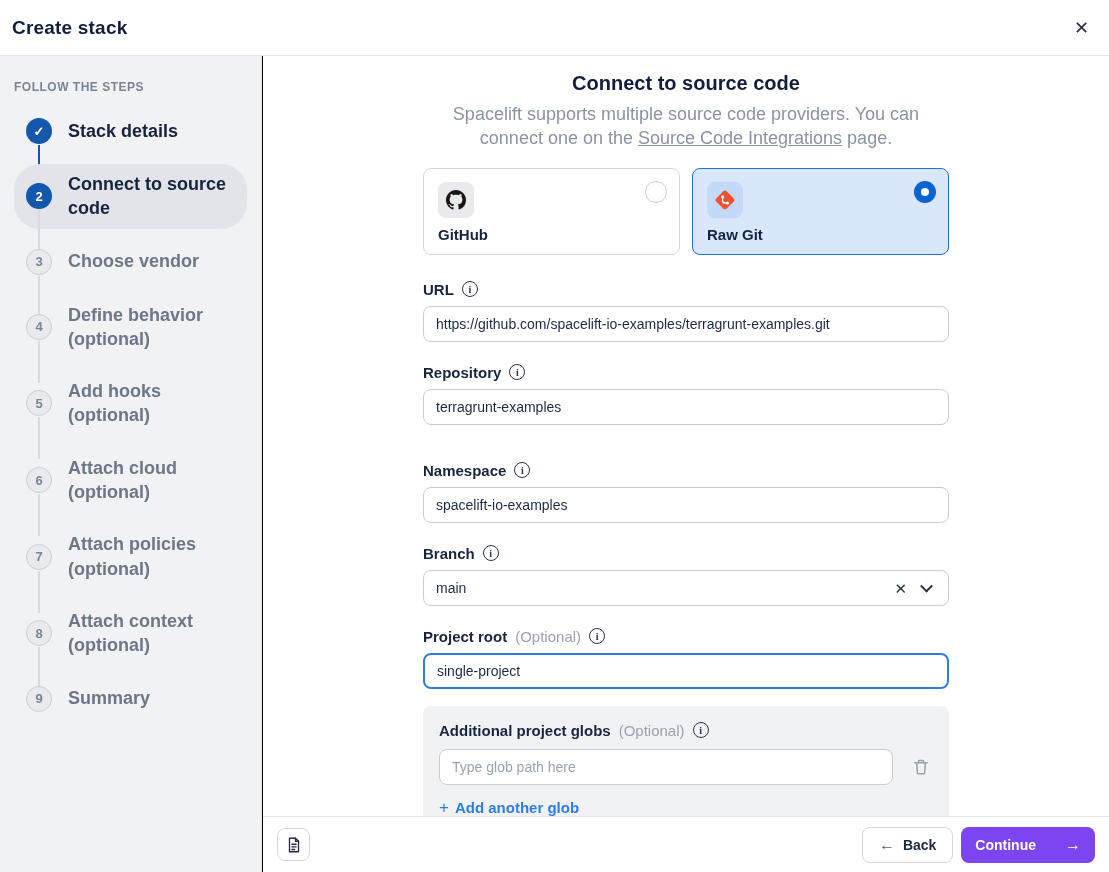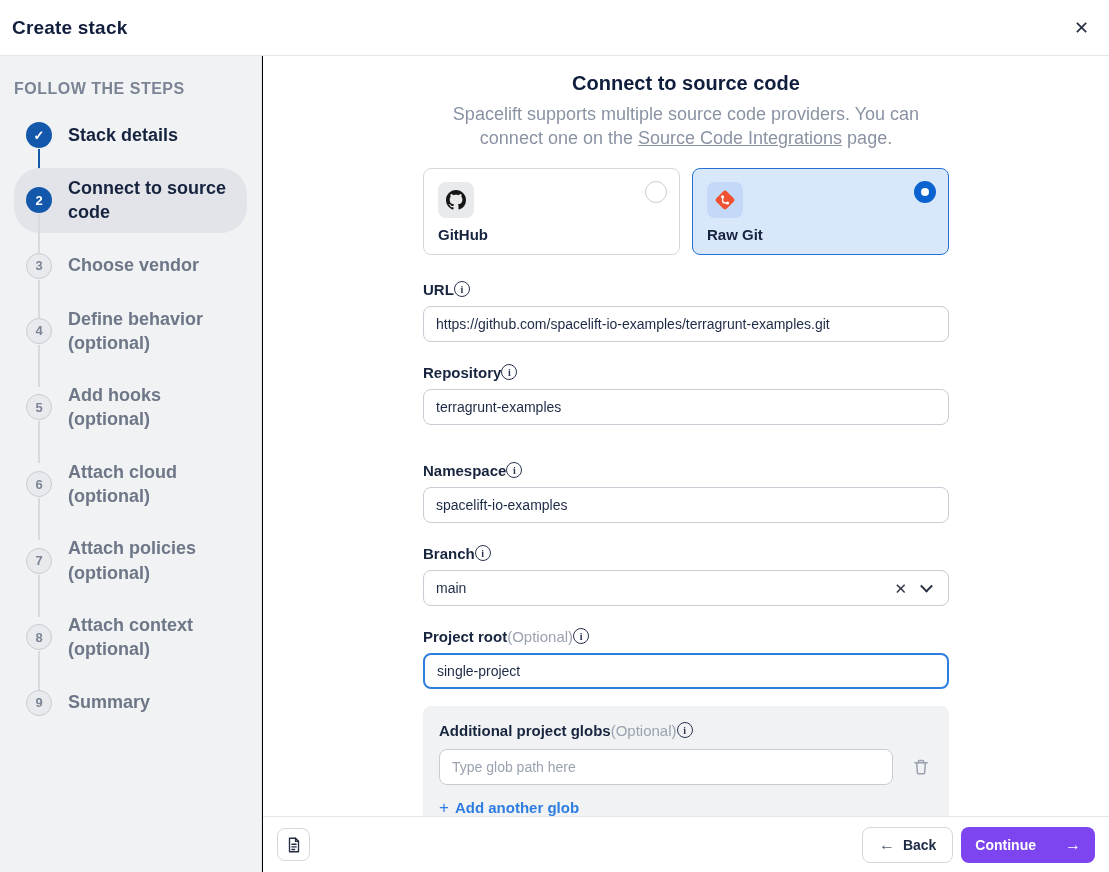--- a/index.html
+++ b/index.html
@@ -7,21 +7,21 @@
   body { font-family:"Liberation Sans", sans-serif; color:#17223c; }
   .app { position:relative; width:1109px; height:872px; background:#000000; overflow:hidden; }
 
   
   .hdr { position:absolute; top:0; left:0; right:0; height:56px; background:#fff; border-bottom:1px solid #e5e6ea; display:flex; align-items:center; padding:0 14px 0 12px; z-index:5; }
   .hdr-title { font-size:19px; font-weight:700; color:#101d3c; letter-spacing:.2px; }
   .hdr-close { margin-left:auto; background:none; border:none; font-size:18px; color:#2b3245; cursor:pointer; line-height:1; padding:6px; }
 
   
   .side { position:absolute; top:56px; left:0; bottom:0; width:262px; background:#f1f2f4; border-right:1px solid #e2e3e8; padding:24px 14px 0 14px; }
-  .side-heading { font-size:16px; font-weight:700; color:#7a8494; letter-spacing:.5px; margin-bottom:16px; }
+  .side-heading { font-size:12px; font-weight:700; color:#7a8494; letter-spacing:.5px; margin-bottom:16px; }
   .steps { list-style:none; }
   .step { position:relative; display:flex; align-items:center; gap:16px; padding:8px 12px; margin-bottom:12px; border-radius:26px; cursor:pointer; }
   .step.active { background:#e3e4e9; }
   .step:not(:last-child)::after { content:""; position:absolute; left:24px; top:calc(50% + 14px); width:2px; height:42px; background:#d8dade; z-index:0; }
   .step.completed::after { background:#1458ab; }
   .step-circle { position:relative; z-index:1; flex:0 0 26px; width:26px; height:26px; border-radius:50%; display:flex; align-items:center; justify-content:center; font-size:13px; font-weight:700; }
   .step.completed .step-circle, .step.active .step-circle { background:#1458ab; color:#fff; border:none; }
   .step.upcoming .step-circle { background:#e9eaed; border:1px solid #c8ccd4; color:#7b8494; }
   .step-label { font-size:18px; font-weight:700; line-height:1.35; }
   .step.completed .step-label, .step.active .step-label { color:#16233f; }
@@ -41,21 +41,21 @@
   .card.selected { background:#d9e7fb; border:1.5px solid #2570d4; }
   .card-icon { width:36px; height:36px; border-radius:8px; display:flex; align-items:center; justify-content:center; }
   .card.plain .card-icon { background:#e9eaec; }
   .card.selected .card-icon { background:#c4d9f8; }
   .card-label { position:absolute; left:14px; bottom:11px; font-size:15px; font-weight:700; color:#16233f; }
   .radio { position:absolute; top:12px; right:12px; width:22px; height:22px; border-radius:50%; background:#fff; }
   .radio.off { border:1.5px solid #c9cdd6; }
   .radio.on { border:7px solid #0b63cf; }
 
   
-  .f-label-row { display:flex; align-items:center; margin-top:22px; }
+  .f-label-row { display:flex; align-items:center; gap:8px; margin-top:22px; }
   .f-label-row.first { margin-top:26px; }
   .f-label-row.gap-lg { margin-top:37px; }
   .f-label { font-size:15px; font-weight:700; color:#18253f; }
   .f-opt { font-size:15px; color:#9aa2b0; }
   .info { width:16px; height:16px; border-radius:50%; border:1.3px solid #2a3550; color:#2a3550; font-size:10px; font-weight:700; display:inline-flex; align-items:center; justify-content:center; font-family:"Liberation Serif", serif; cursor:pointer; flex:0 0 16px; }
   .f-input { margin-top:8px; width:100%; height:36px; border:1px solid #c9ccd4; border-radius:8px; padding:0 12px; font-size:14px; color:#1d2a45; font-family:"Liberation Sans", sans-serif; background:#fff; outline:none; }
   .f-input::placeholder { color:#9aa2b0; }
   .f-input.focused { border:2px solid #2e7de0; }
   .select-wrap { position:relative; margin-top:8px; }
   .select-wrap .f-input { margin-top:0; padding-right:112px; }

